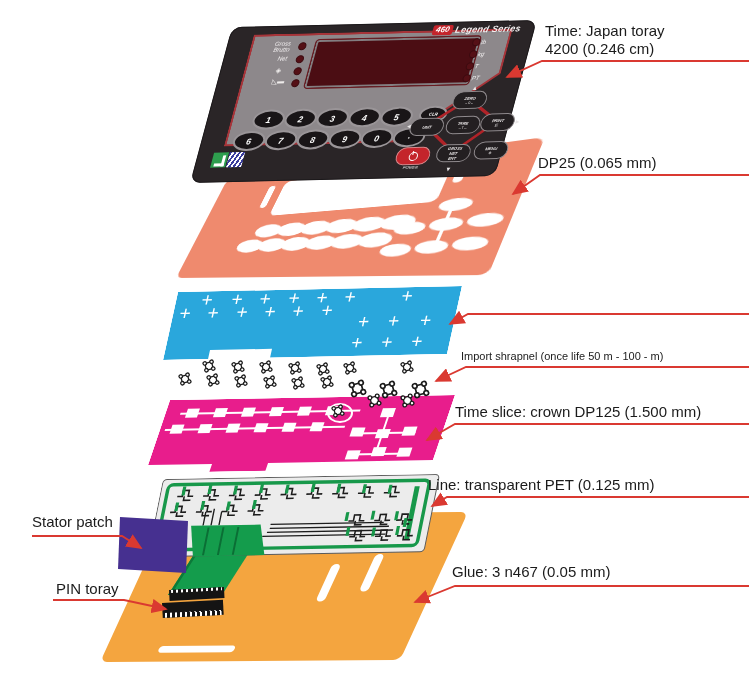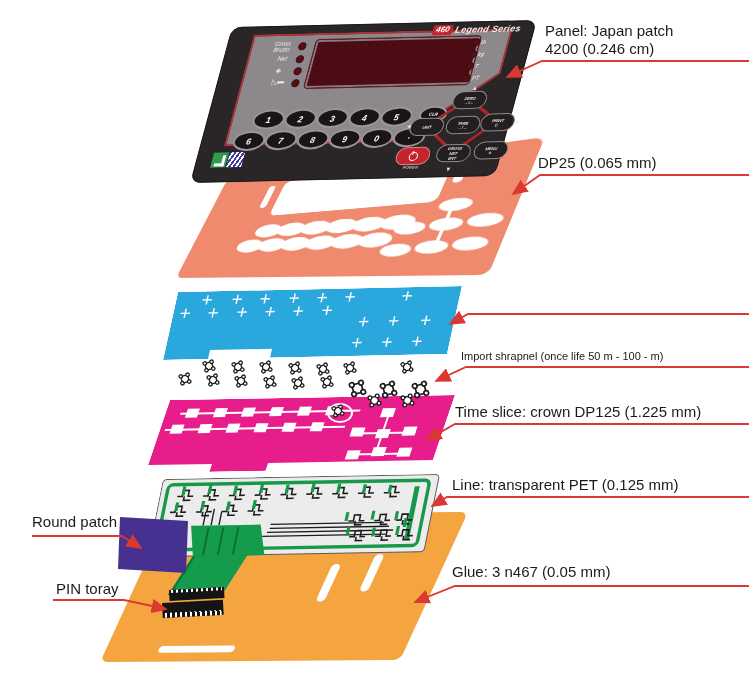--- a/index.html
+++ b/index.html
@@ -509,36 +509,36 @@
     <path d="M749,314 L468,314 L450,324" fill="none" stroke="#da3931" stroke-width="1.8" marker-end="url(#arr)"></path>
     <path d="M749,367 L466,367 L436,381" fill="none" stroke="#da3931" stroke-width="1.8" marker-end="url(#arr)"></path>
     <path d="M749,424 L455,424 L427,440" fill="none" stroke="#da3931" stroke-width="1.8" marker-end="url(#arr)"></path>
     <path d="M749,497 L447,497 L432,506" fill="none" stroke="#da3931" stroke-width="1.8" marker-end="url(#arr)"></path>
     <path d="M749,586 L455,586 L415,602" fill="none" stroke="#da3931" stroke-width="1.8" marker-end="url(#arr)"></path>
     <path d="M32,536 L122,536 L141,548" fill="none" stroke="#da3931" stroke-width="1.8" marker-end="url(#arr)"></path>
     <path d="M53,600 L124,600 L166,609" fill="none" stroke="#da3931" stroke-width="1.8" marker-end="url(#arr)"></path>
   </svg>
 
   <div class="callout" style="left:545px;top:22px;">
-    <span>Panel: Japan patch</span><br><span>4200 (0.246 cm)</span>
+    <span>Time: Japan toray</span><br><span>4200 (0.246 cm)</span>
   </div>
   <div class="callout" style="left:538px;top:136px;">
     <br><span>DP25 (0.065 mm)</span>
   </div>
   <div class="callout" style="left:461px;top:347px;font-size:11px;">
     <span>Import shrapnel (once life 50 m - 100 - m)</span>
   </div>
   <div class="callout" style="left:455px;top:403px;">
-    <span>Time slice: crown DP125 (1.225 mm)</span>
-  </div>
-  <div class="callout" style="left:452px;top:476px;">
+    <span>Time slice: crown DP125 (1.500 mm)</span>
+  </div>
+  <div class="callout" style="left:428px;top:476px;">
     <span>Line: transparent PET (0.125 mm)</span>
   </div>
   <div class="callout" style="left:452px;top:563px;">
     <span>Glue: 3 n467 (0.05 mm)</span>
   </div>
   <div class="callout" style="left:32px;top:513px;">
-    <span>Round patch</span>
+    <span>Stator patch</span>
   </div>
   <div class="callout" style="left:56px;top:580px;">
     <span>PIN toray</span>
   </div>
 </div>
 
 </body></html>

